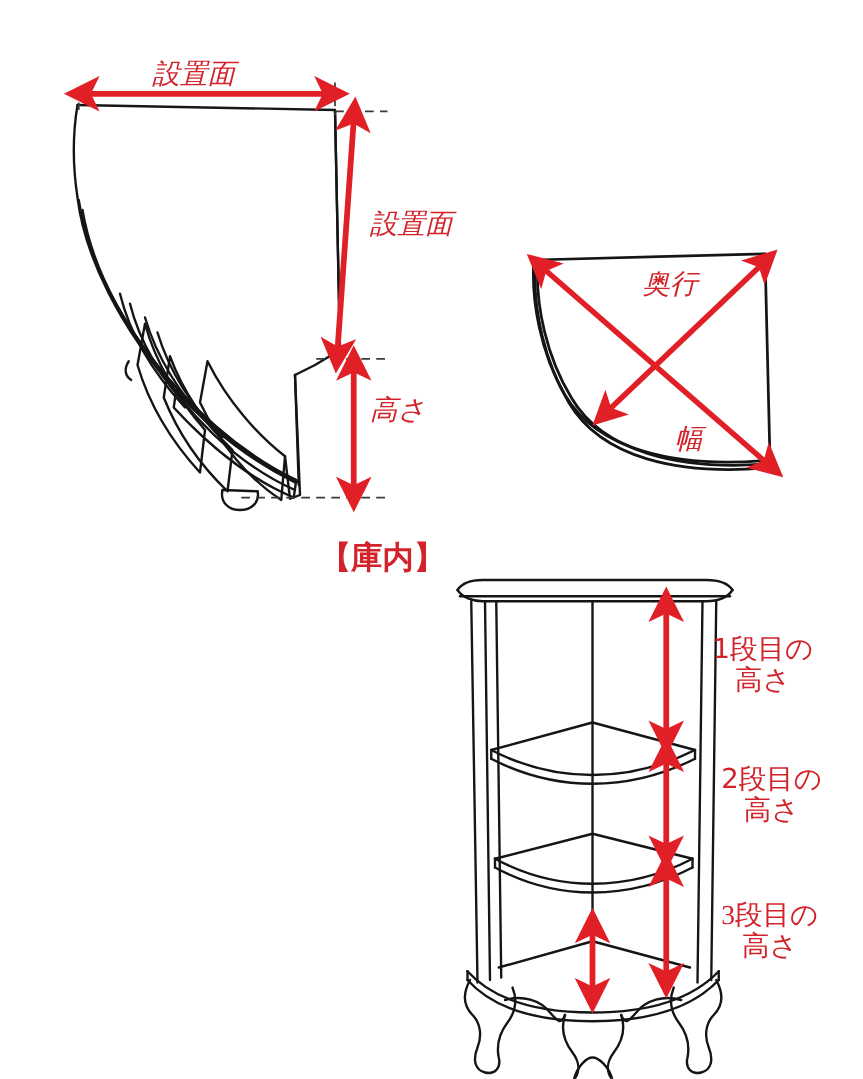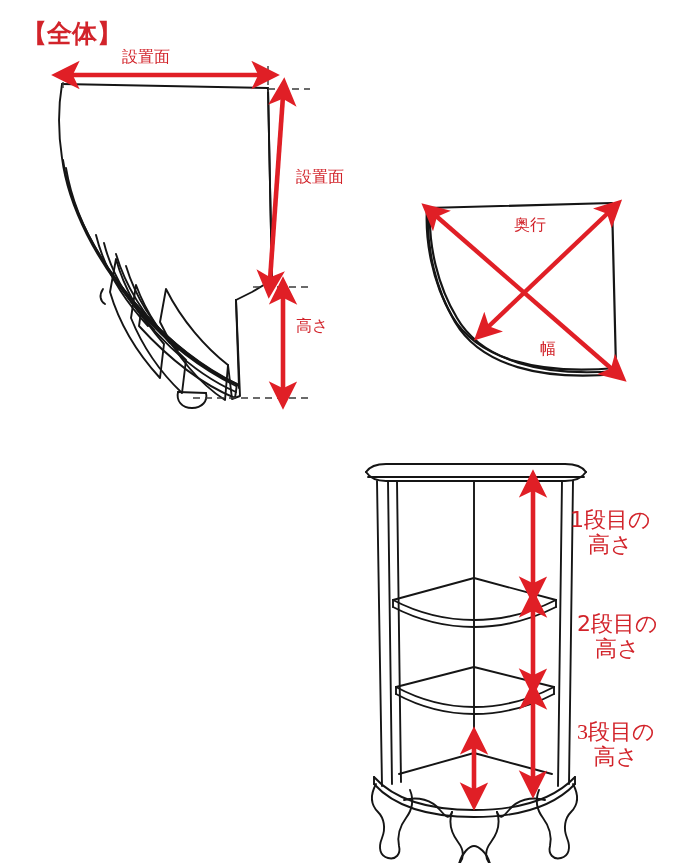--- a/index.html
+++ b/index.html
@@ -32,22 +32,23 @@
     font-family: "DejaVu Sans", "Liberation Sans", sans-serif;
     white-space: pre;
     line-height: 1.12;
     letter-spacing: 0px;
   }
   .section-title {
     font-size: 25px;
     font-weight: bold;
   }
   .dim-label {
-    font-size: 16px;
+    font-size: 22px;
     font-weight: normal;
+    font-style: italic;
   }
   .dim-label-2l {
     font-size: 22px;
     text-align: center;
   }
   .dim-label-left {
     font-size: 20px;
     text-align: center;
     line-height: 1.15;
   }
@@ -184,33 +185,33 @@
     </g>
 
     <g stroke="#e01f26" stroke-width="4.6" fill="none">
       <line x1="533" y1="488" x2="533" y2="586" marker-start="url(#redArrowStart)" marker-end="url(#redArrowEnd)"></line>
       <line x1="533" y1="608" x2="533" y2="678" marker-start="url(#redArrowStart)" marker-end="url(#redArrowEnd)"></line>
       <line x1="533" y1="700" x2="533" y2="780" marker-start="url(#redArrowStart)" marker-end="url(#redArrowEnd)"></line>
       <line x1="474" y1="745" x2="474" y2="792" marker-start="url(#redArrowStart)" marker-end="url(#redArrowEnd)"></line>
     </g>
   </svg>
 
-  <div class="lbl section-title" style="left:22px; top:20px;">【全体】</div>
 
   <div class="lbl dim-label" style="left:122px; top:48px;">設置面</div>
 
   <div class="lbl dim-label" style="left:296px; top:168px;">設置面</div>
 
   <div class="lbl dim-label" style="left:296px; top:317px;">高さ</div>
 
 
   <div class="lbl dim-label" style="left:514px; top:216px;">奥行</div>
 
   <div class="lbl dim-label" style="left:540px; top:340px;">幅</div>
 
+  <div class="lbl section-title" style="left:256px; top:432px;">【庫内】</div>
 
   <div class="lbl dim-label-2l" style="left:570px; top:508px;">1段目の
 高さ</div>
 
   <div class="lbl dim-label-2l" style="left:577px; top:612px;text-align:center;">2段目の
 高さ</div>
 
   <div class="lbl dim-label-2l" style="left:577px; top:720px;font-family:Liberation Serif, serif;">3段目の
 高さ</div>
 

